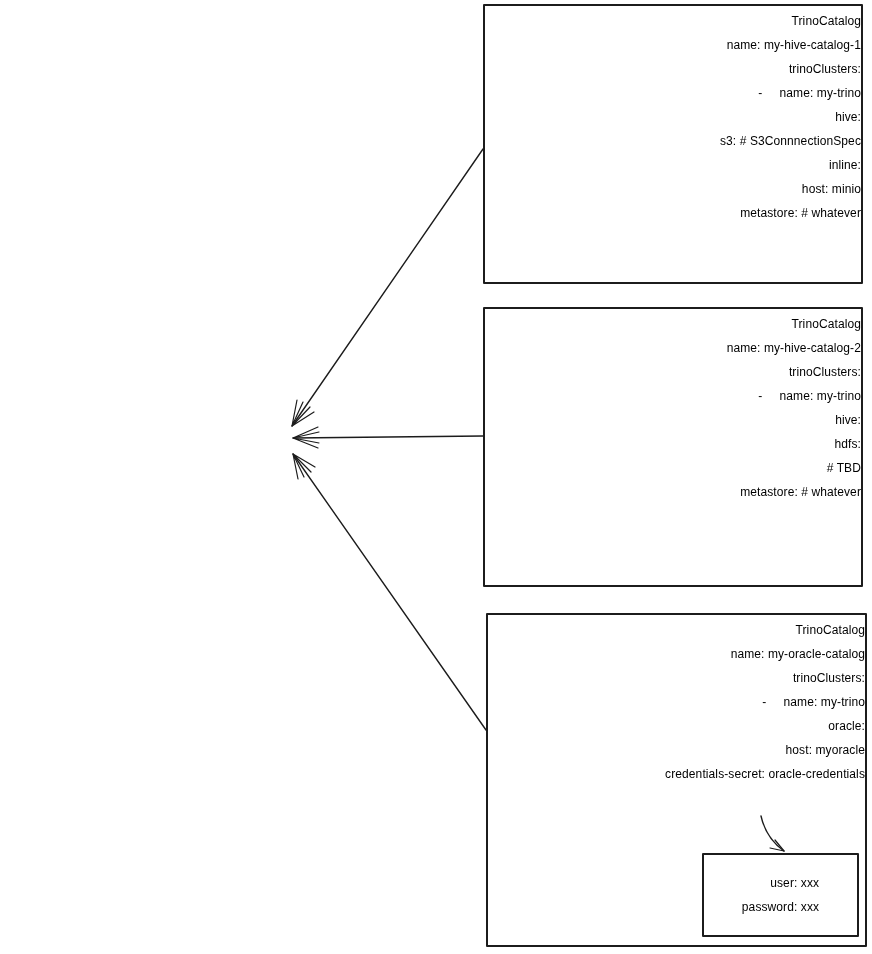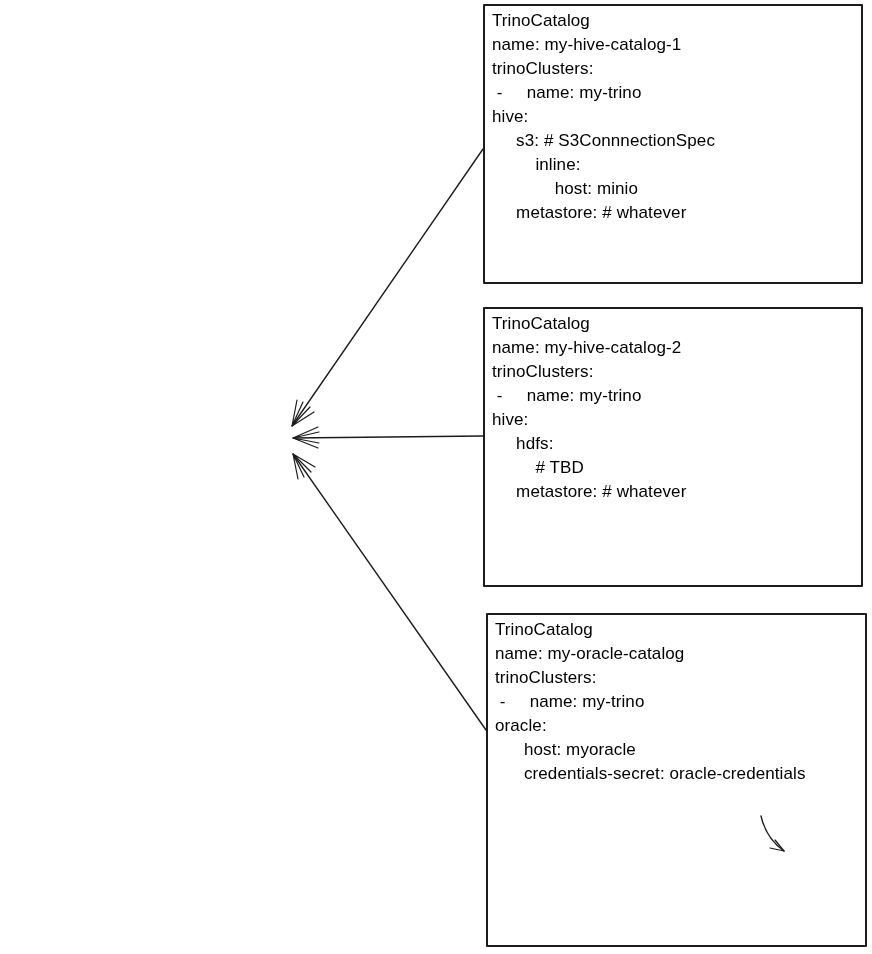--- a/index.html
+++ b/index.html
@@ -12,26 +12,27 @@
     overflow: hidden;
   }
   .node {
     position: absolute;
     background: #ffffff;
     border: 2px solid var(--stroke, #1c1c1c);
     box-sizing: border-box;
     border-radius: 1px;
   }
   .node-text {
-    font-size: 17px;
+    font-size: 12px;
     line-height: 24px;
     color: var(--text, #000000);
     white-space: pre;
     padding: 3px 0 0 7px;
     letter-spacing: 0.1px;
+    text-align: right;
   }
   #cluster  { left: 2px;   top: 337px; width: 289px; height: 187px; }
   #catalog1 { left: 483px; top: 4px;   width: 380px; height: 280px; }
   #catalog2 { left: 483px; top: 307px; width: 380px; height: 280px; }
   #catalog3 { left: 486px; top: 613px; width: 381px; height: 334px; }
   #secret {
     left: 702px; top: 853px; width: 157px; height: 84px;
     display: flex; align-items: center; justify-content: center;
     text-align: center;
   }
@@ -82,20 +83,24 @@
   <div id="catalog3" class="node">
     <div class="node-text">TrinoCatalog
 name: my-oracle-catalog
 trinoClusters:
  -     name: my-trino
 oracle:
       host: myoracle
       credentials-secret: oracle-credentials</div>
   </div>
 
+  <div id="secret" class="node">
+    <div class="node-text">user: xxx
+password: xxx</div>
+  </div>
 
   <svg id="connectors" viewBox="0 0 872 954" xmlns="http://www.w3.org/2000/svg">
 
     <g>
       <path class="stroke line" d="M483 149 L292 426"></path>
       <path class="stroke head" d="M292 426 L310 407 M292 426 L303 402 M292 426 L314 412 M292 426 L297 400"></path>
     </g>
 
     <g>
       <path class="stroke line" d="M483 436 L293 438"></path>

